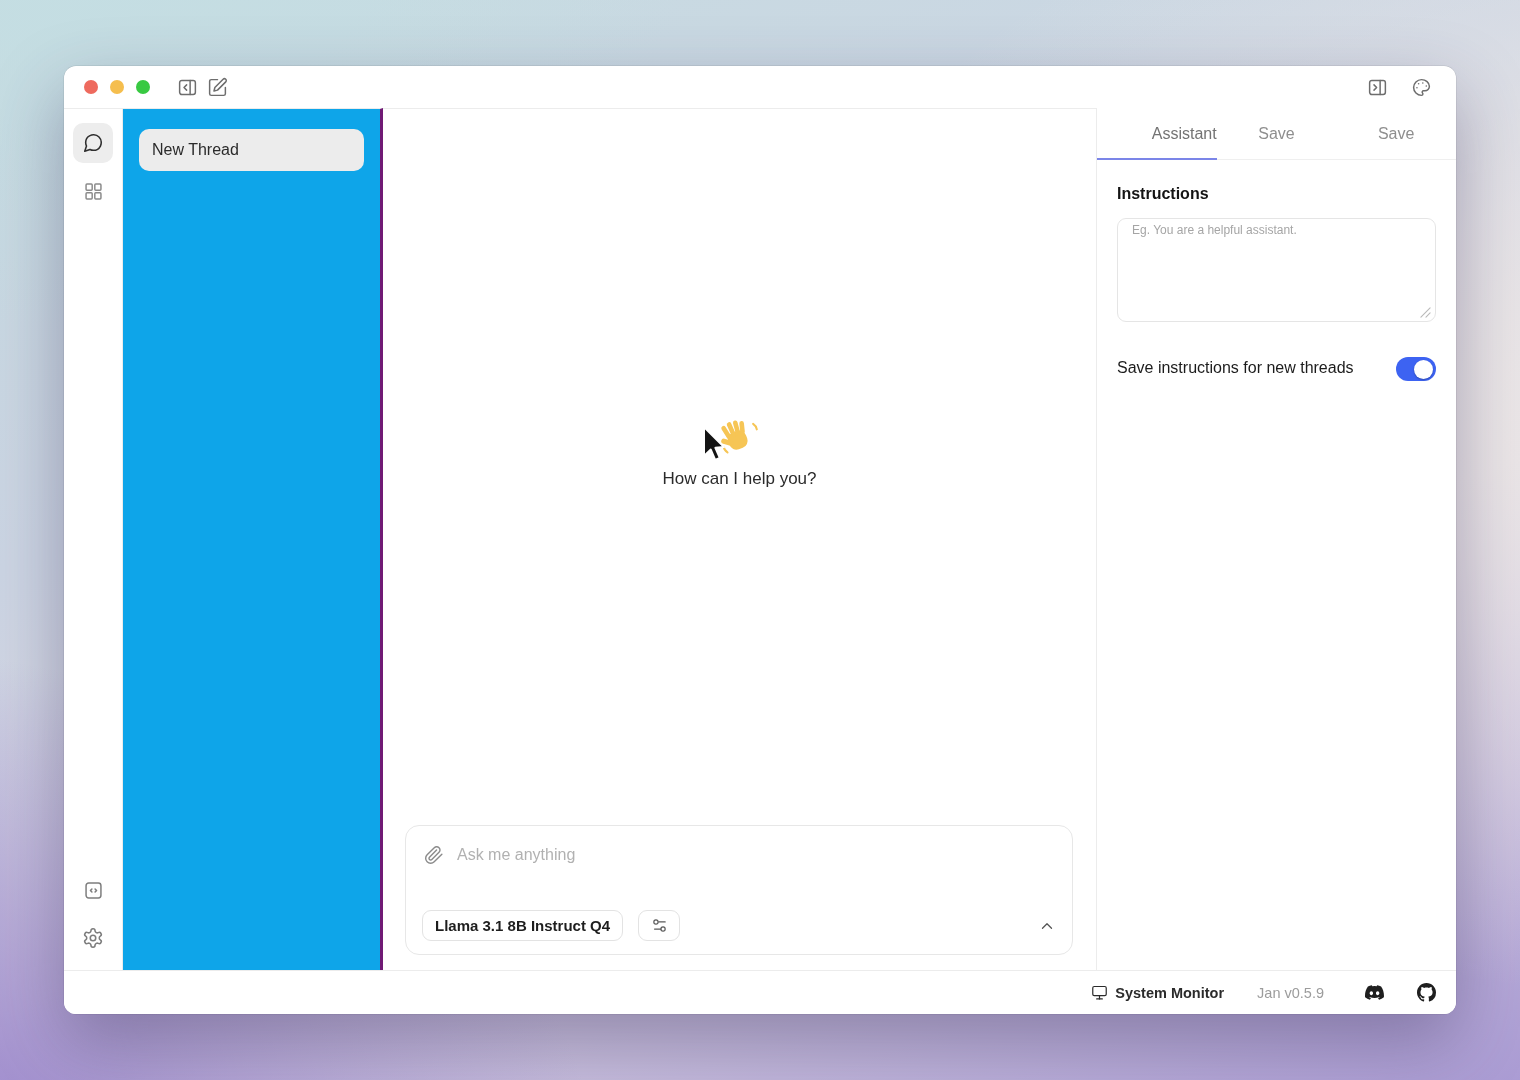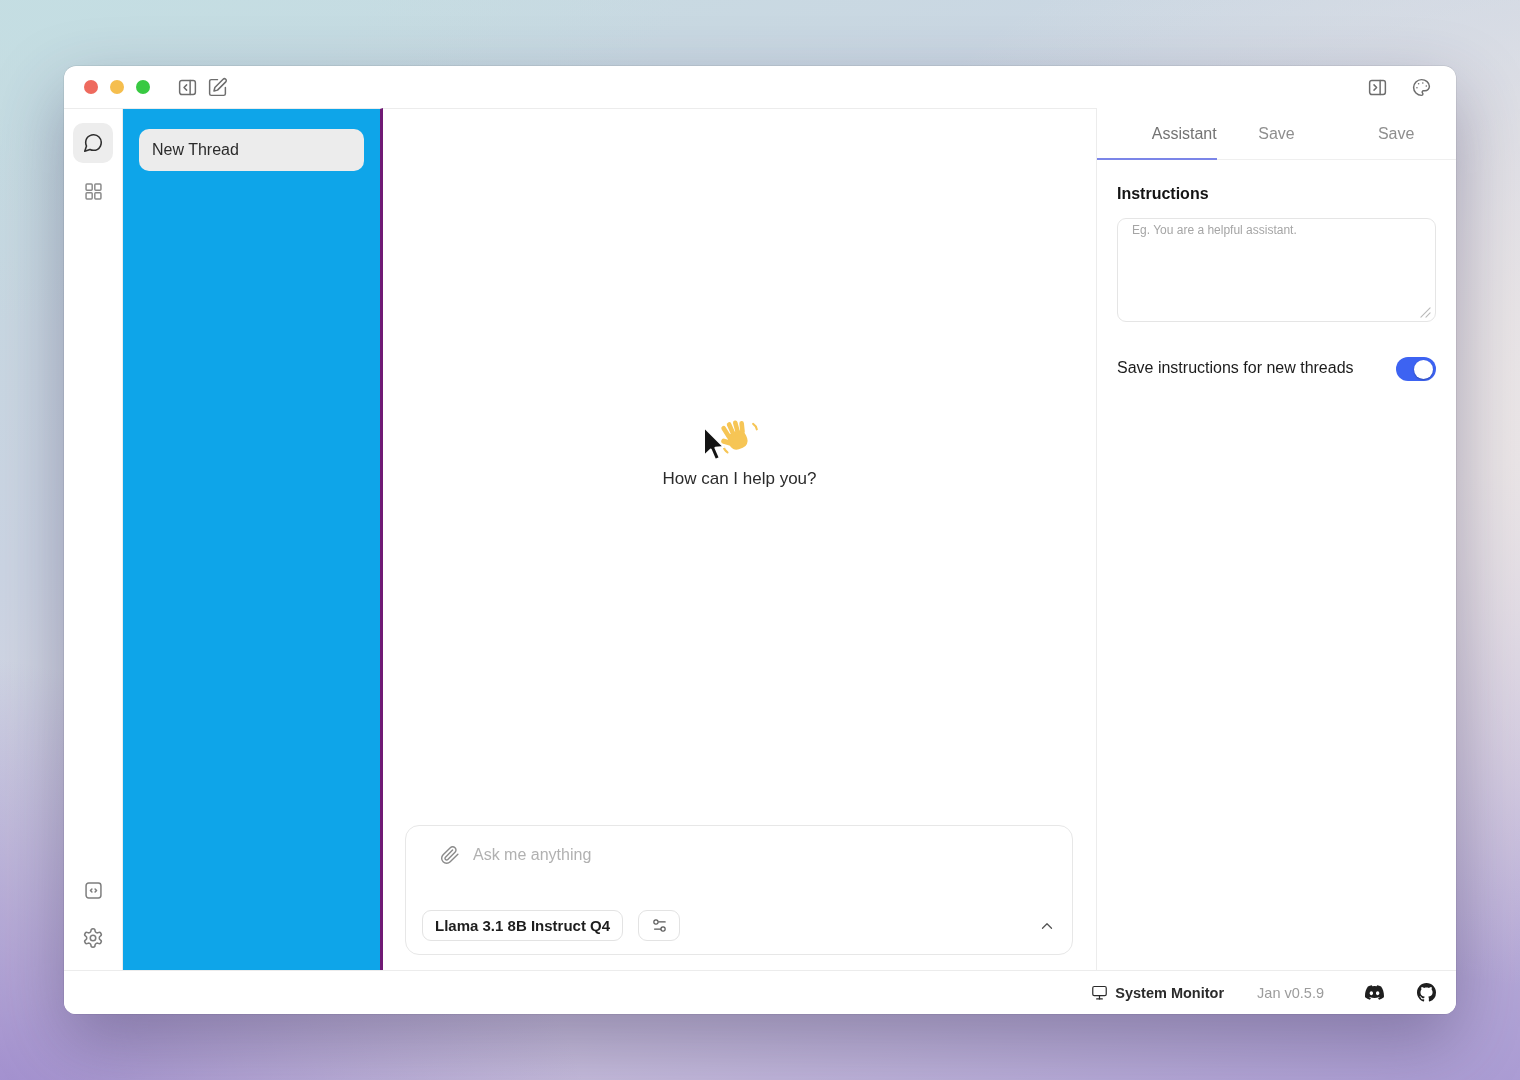--- a/index.html
+++ b/index.html
@@ -45,21 +45,21 @@
     height:42px; background:#ececec; border-radius:10px; display:flex; align-items:center;
     padding:0 13px; font-size:16px; font-weight:500; color:#2b2b2b; cursor:pointer;
   }
   .main { flex:1; border-top:1px solid #ececec; position:relative; background:#fff; }
   .greeting { position:absolute; top:308px; left:0; right:0; display:flex; flex-direction:column; align-items:center; }
   .emoji-wrap { position:relative; width:42px; height:44px; }
   .cursor { position:absolute; left:-17px; top:9px; }
   .greet-text { margin-top:8px; font-size:17px; font-weight:500; color:#2b2b2b; }
   .composer {
     position:absolute; left:22px; right:23px; bottom:15px; height:130px;
-    border:1px solid #e7e7e7; border-radius:14px; background:#fff; padding:17px 32px;
+    border:1px solid #e7e7e7; border-radius:14px; background:#fff; padding:17px 16px;
   }
   .composer-row1 { display:flex; align-items:center; gap:11px; color:#8f8f8f; }
   .composer-input { border:none; outline:none; flex:1; font-size:16px; color:#333;
                     font-family:"Liberation Sans", sans-serif; }
   .composer-input::placeholder { color:#b1b1b1; }
   .composer-row2 { position:absolute; left:16px; right:16px; bottom:13px; display:flex; align-items:center; gap:15px; }
   .model-pill {
     height:31px; border:1px solid #e3e3e3; border-radius:9px; display:flex; align-items:center;
     padding:0 12px; font-size:15px; font-weight:700; color:#1e1e1e; background:#fff; cursor:pointer;
   }

